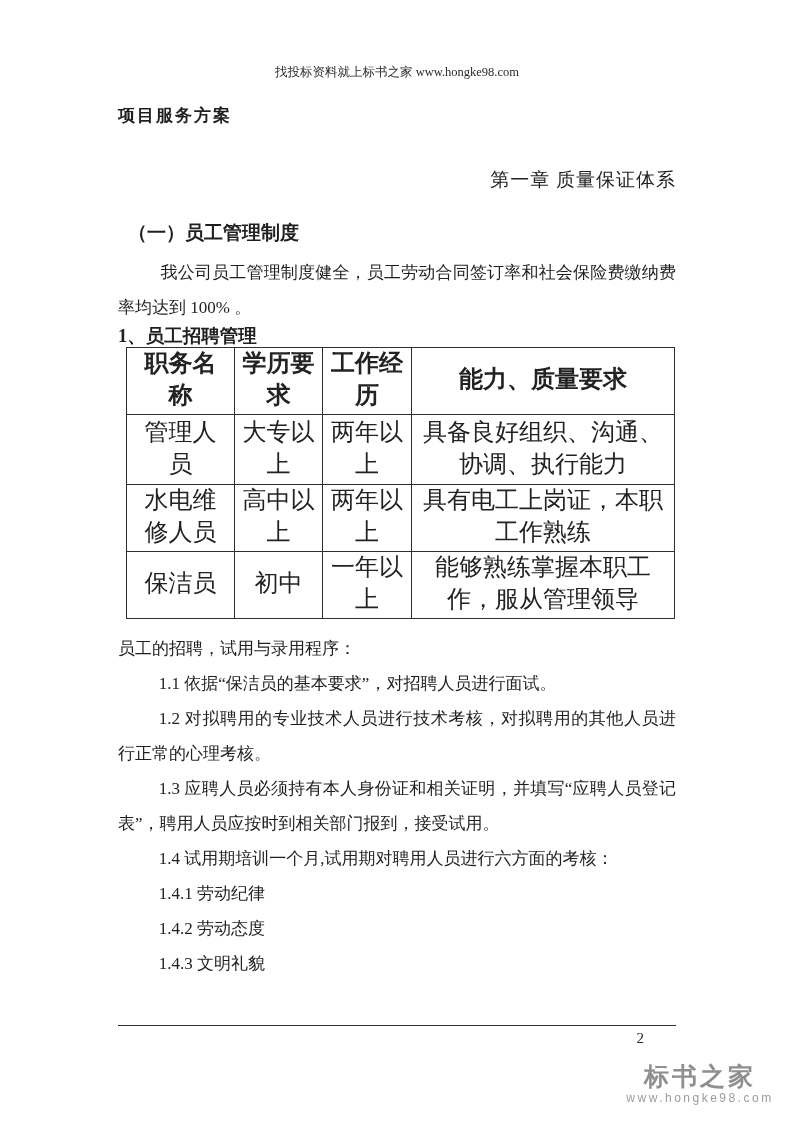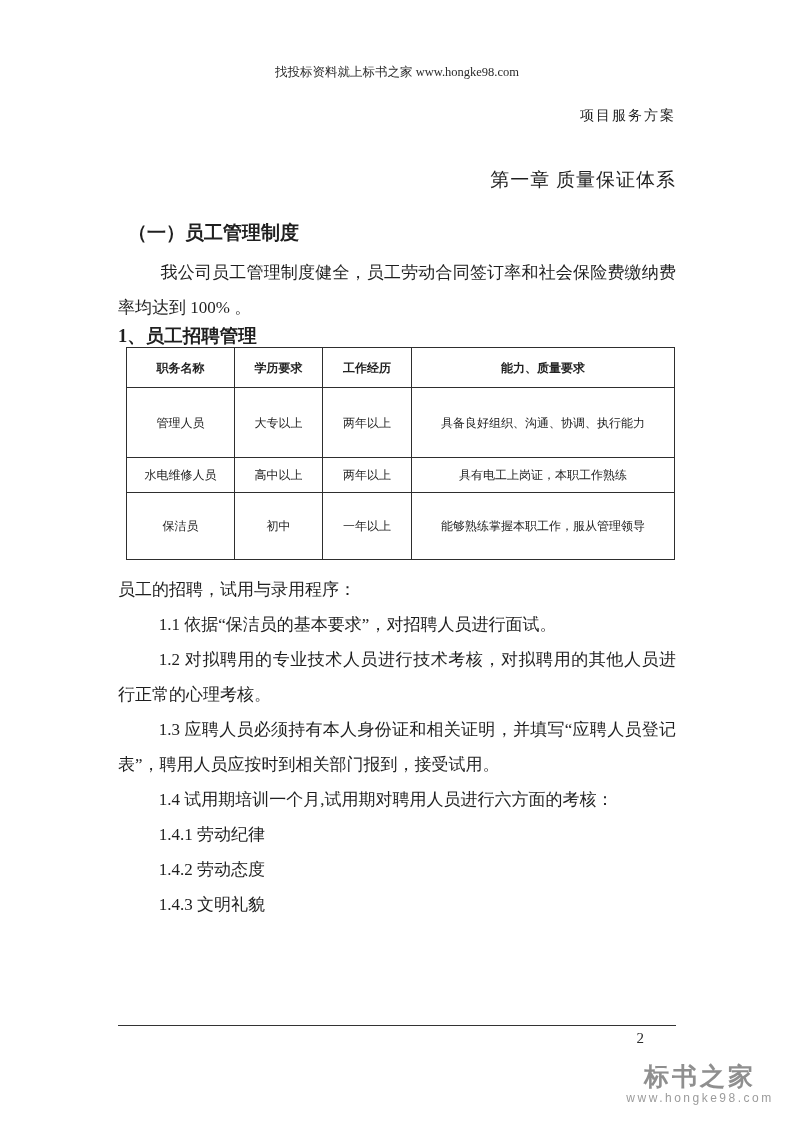--- a/index.html
+++ b/index.html
@@ -22,24 +22,24 @@
   }
   .header-notice {
     padding-top: 64px;
     text-align: center;
     font-size: 12.5px;
     line-height: 17px;
     color: #2a2a2a;
   }
   .doc-title {
     margin-top: 22px;
-    text-align: right;
-    font-size: 14px;
+    text-align: left;
+    font-size: 17px;
     line-height: 25px;
-    font-weight: normal;
+    font-weight: bold;
     letter-spacing: 2px;
   }
   .chapter {
     margin-top: 40px;
     text-align: right;
     font-size: 19px;
     line-height: 24px;
     font-weight: normal;
     letter-spacing: 1px;
   }
@@ -69,22 +69,23 @@
   .list-heading {
     font-size: 18.5px;
     line-height: 22px;
     font-weight: bold;
   }
   table.recruit-table {
     margin-left: 8px;
     width: 548px;
     border-collapse: collapse;
     table-layout: fixed;
-    font-size: 12px;
+    font-size: 24px;
     color: #222222;
+    font-family: Liberation Mono, monospace;
   }
   .recruit-table th, .recruit-table td {
     border: 1px solid #2e2e2e;
     text-align: center;
     vertical-align: middle;
     padding: 1px 6px;
     line-height: 32px;
     font-weight: normal;
     overflow: hidden;
   }

